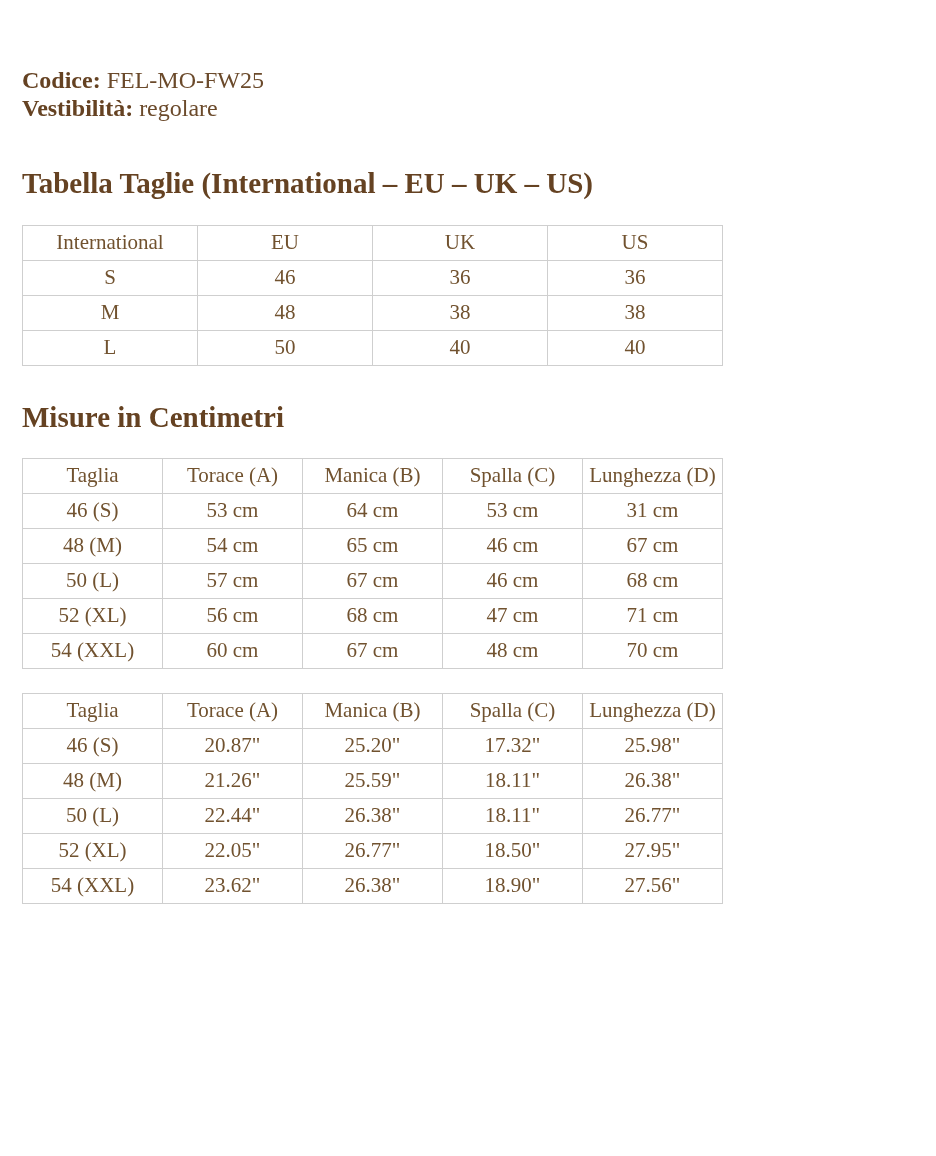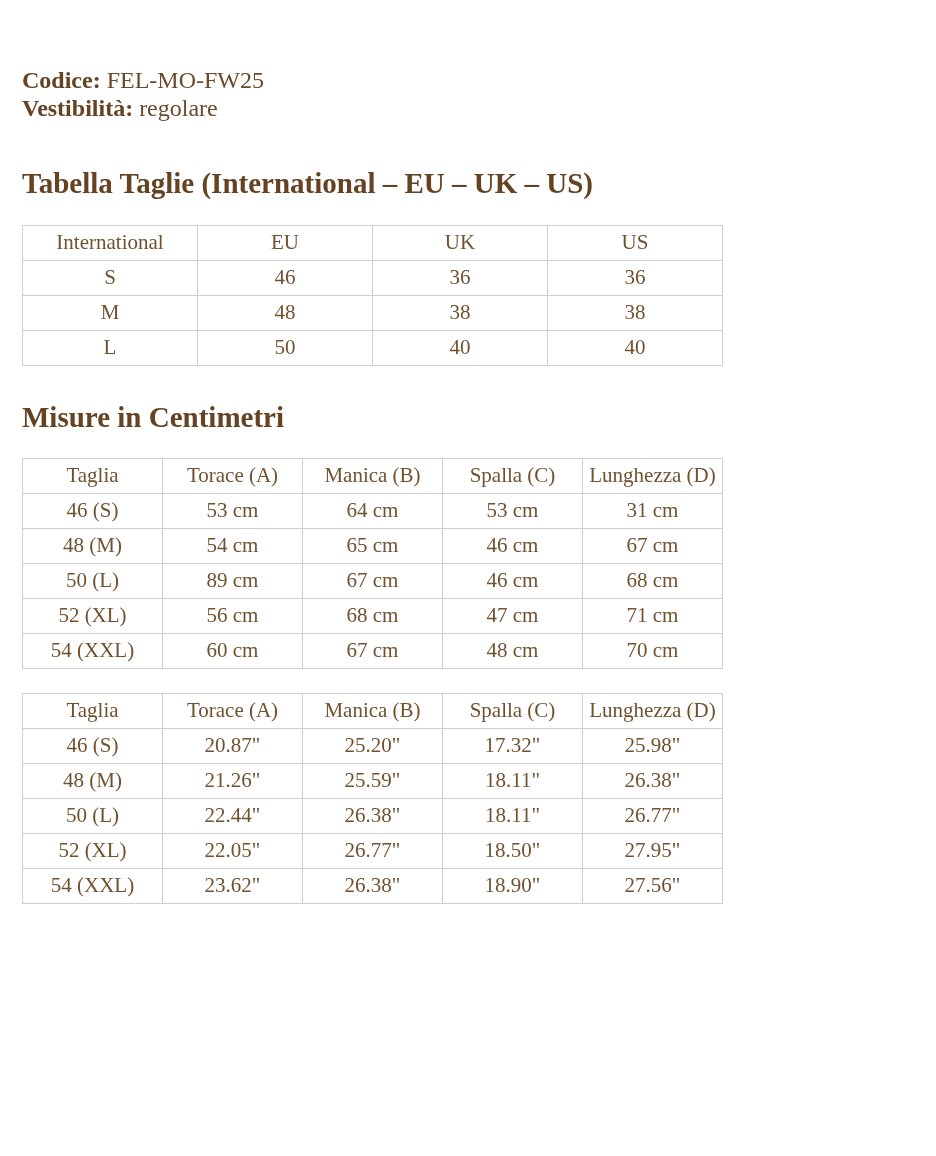--- a/index.html
+++ b/index.html
@@ -145,21 +145,21 @@
         </tr>
         <tr>
           <td>48 (M)</td>
           <td>54 cm</td>
           <td>65 cm</td>
           <td>46 cm</td>
           <td>67 cm</td>
         </tr>
         <tr>
           <td>50 (L)</td>
-          <td>89 cm</td>
+          <td>57 cm</td>
           <td>67 cm</td>
           <td>46 cm</td>
           <td>68 cm</td>
         </tr>
         <tr>
           <td>52 (XL)</td>
           <td>56 cm</td>
           <td>68 cm</td>
           <td>47 cm</td>
           <td>71 cm</td>

